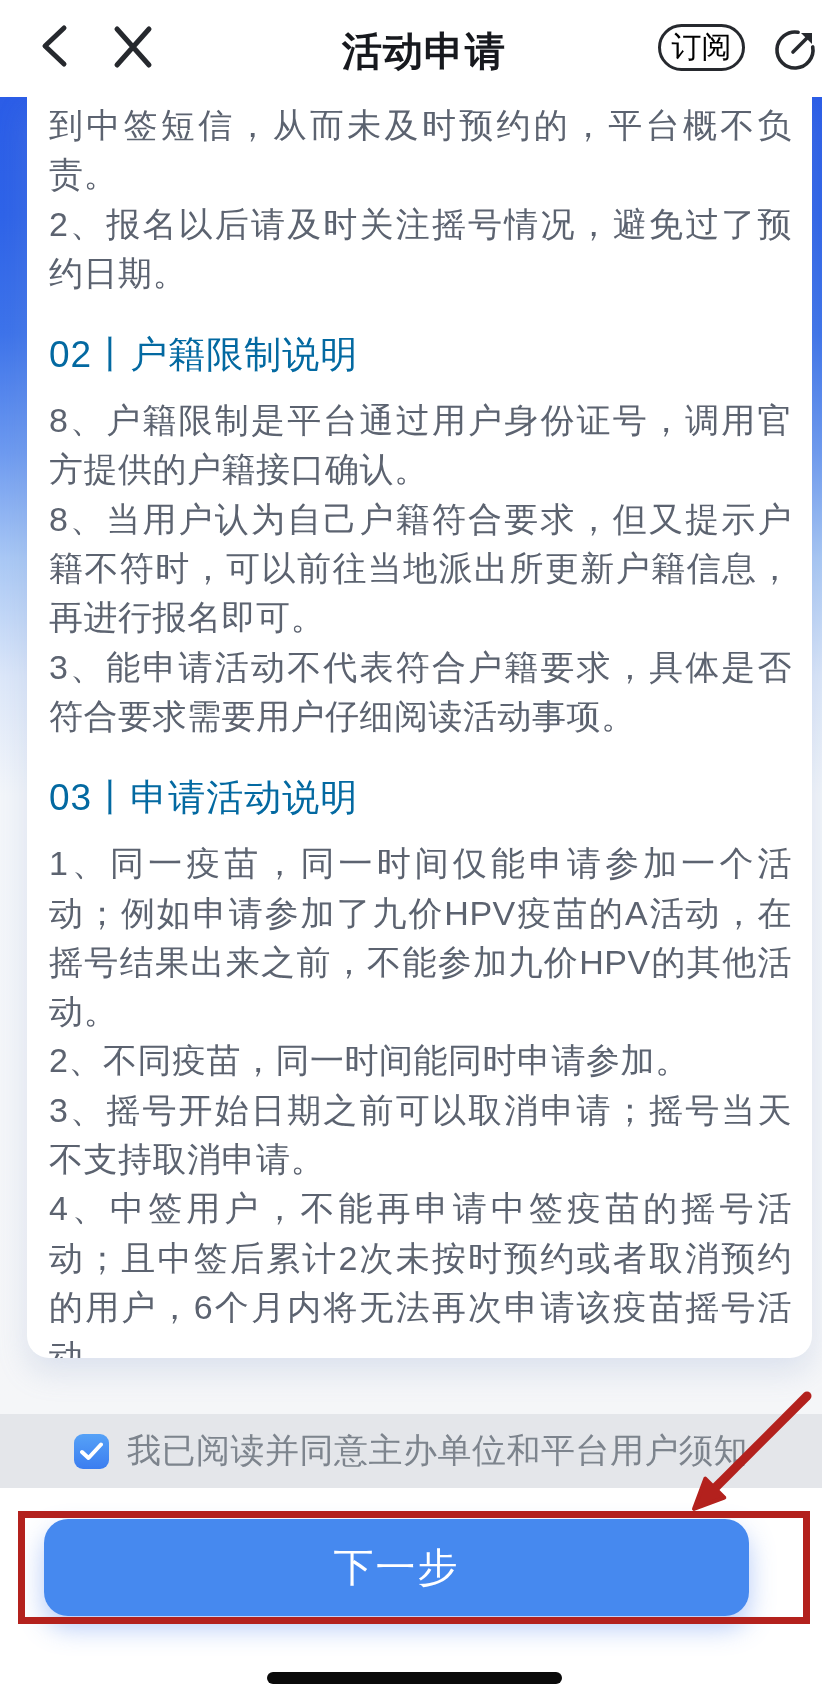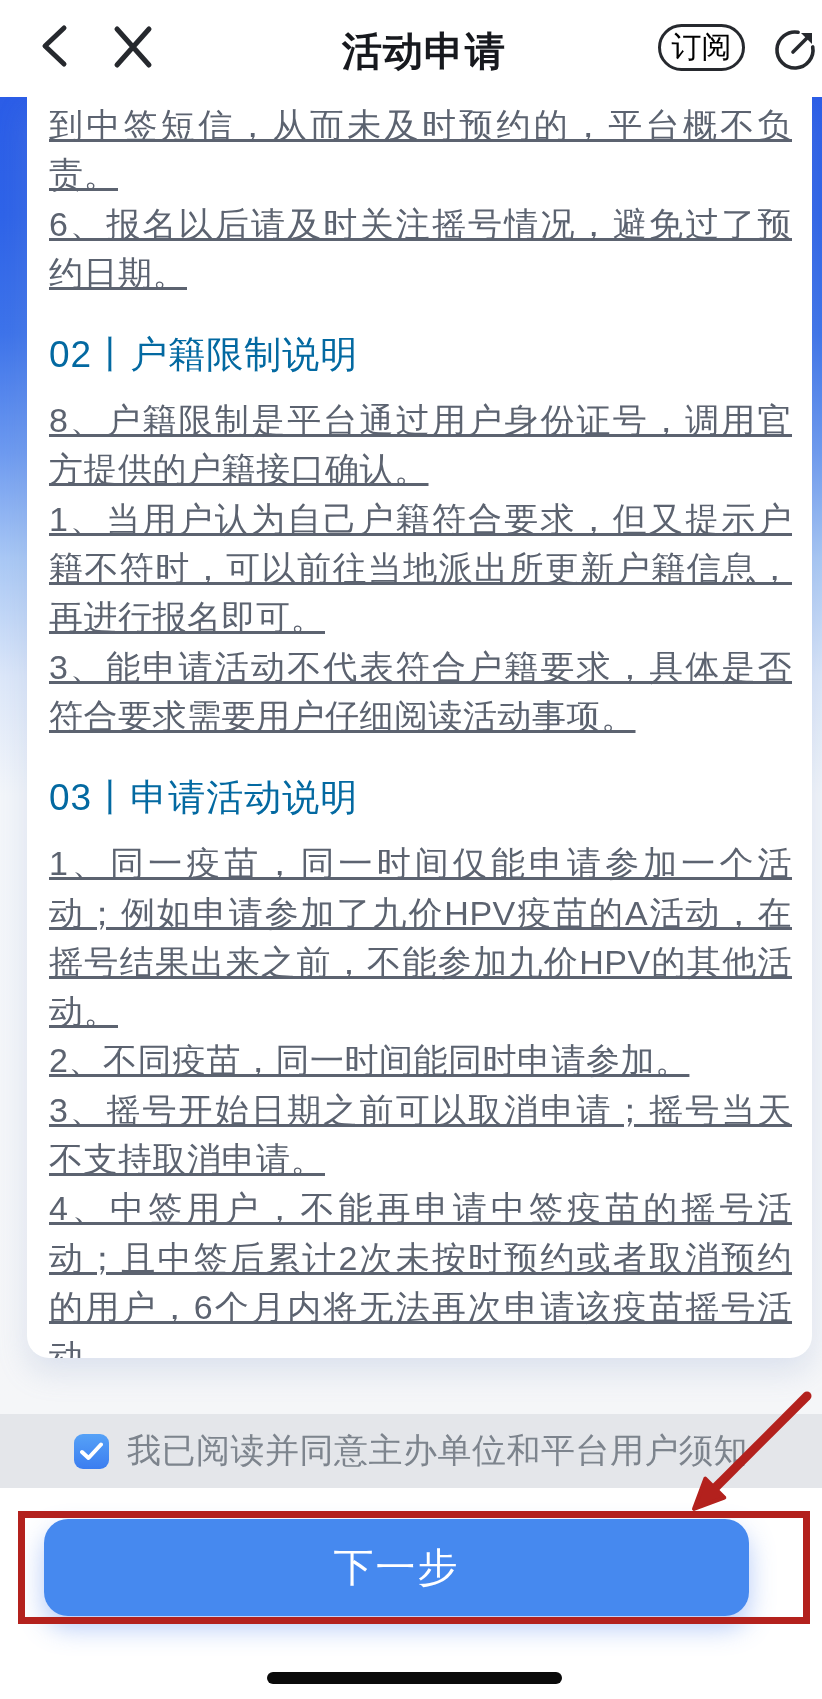--- a/index.html
+++ b/index.html
@@ -36,21 +36,21 @@
   }
   
   .notice-card {
     position:absolute; left:27px; top:97px; width:785px; height:1261px;
     background:#ffffff; border-radius:0 0 22px 22px;
     box-shadow:0 14px 30px rgba(130,155,200,0.22);
     padding:4px 20px 0 22px; overflow:hidden; z-index:5;
   }
   .para {
     font-size:34px; line-height:1.45; color:#5c6370;
-    text-align:justify; letter-spacing:0.5px;text-decoration:underline;
+    text-align:justify; letter-spacing:0.5px;
   }
   .sec-heading {
     font-size:37px; font-weight:400; color:#0369a1;
     margin:32px 0 16px 0; letter-spacing:1px;
   }
   
   .agree-band {
     position:absolute; left:0; top:1414px; width:822px; height:74px;
     background:#e4e6ea; display:flex; align-items:center; justify-content:center;
     z-index:6;
@@ -110,24 +110,24 @@
         <path d="M41.7 24.9 A18 18 0 1 1 27.1 10.3" fill="none" stroke="#26292e" stroke-width="3.6" stroke-linecap="round"></path>
         <path d="M22 30 L38 14" fill="none" stroke="#26292e" stroke-width="3.6" stroke-linecap="round"></path>
         <path d="M41 11 L41 22 L30 11 Z" fill="#26292e"></path>
       </svg>
     </div>
   </div>
 
   <div class="notice-card">
     <div>
         <p class="para">到中签短信，从而未及时预约的，平台概不负责。</p>
-        <p class="para">6、报名以后请及时关注摇号情况，避免过了预约日期。</p>
+        <p class="para">2、报名以后请及时关注摇号情况，避免过了预约日期。</p>
         <h3 class="sec-heading">02丨户籍限制说明</h3>
         <p class="para">8、户籍限制是平台通过用户身份证号，调用官方提供的户籍接口确认。</p>
-        <p class="para">1、当用户认为自己户籍符合要求，但又提示户籍不符时，可以前往当地派出所更新户籍信息，再进行报名即可。</p>
+        <p class="para">8、当用户认为自己户籍符合要求，但又提示户籍不符时，可以前往当地派出所更新户籍信息，再进行报名即可。</p>
         <p class="para">3、能申请活动不代表符合户籍要求，具体是否符合要求需要用户仔细阅读活动事项。</p>
         <h3 class="sec-heading">03丨申请活动说明</h3>
         <p class="para">1、同一疫苗，同一时间仅能申请参加一个活动；例如申请参加了九价HPV疫苗的A活动，在摇号结果出来之前，不能参加九价HPV的其他活动。</p>
         <p class="para">2、不同疫苗，同一时间能同时申请参加。</p>
         <p class="para">3、摇号开始日期之前可以取消申请；摇号当天不支持取消申请。</p>
         <p class="para">4、中签用户，不能再申请中签疫苗的摇号活动；且中签后累计2次未按时预约或者取消预约的用户，6个月内将无法再次申请该疫苗摇号活动。</p>
       </div>
   </div>
 
   <div class="agree-band">

